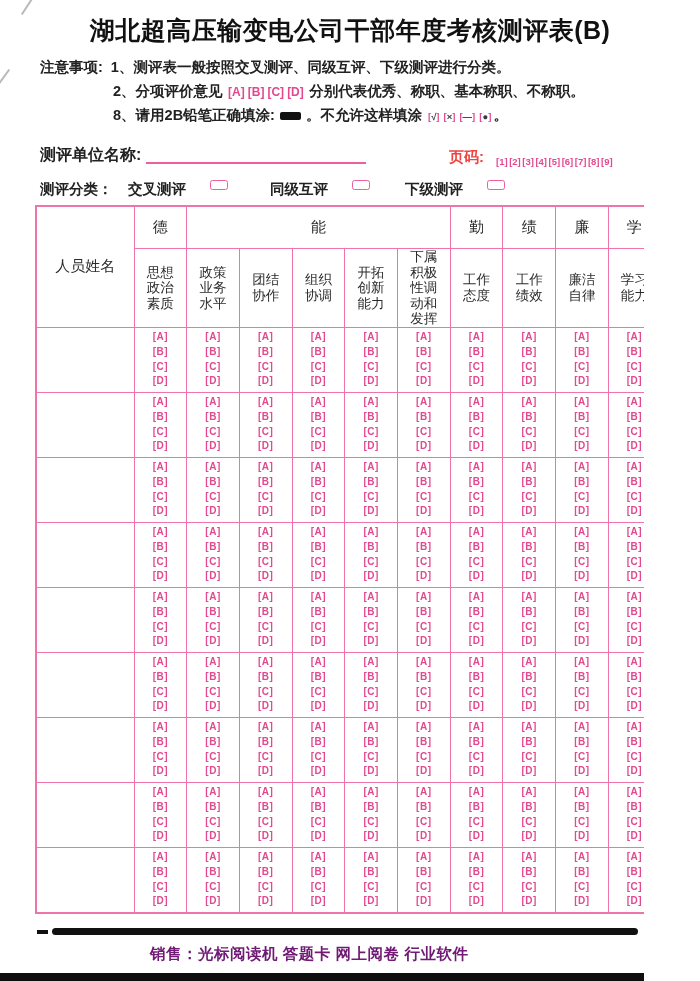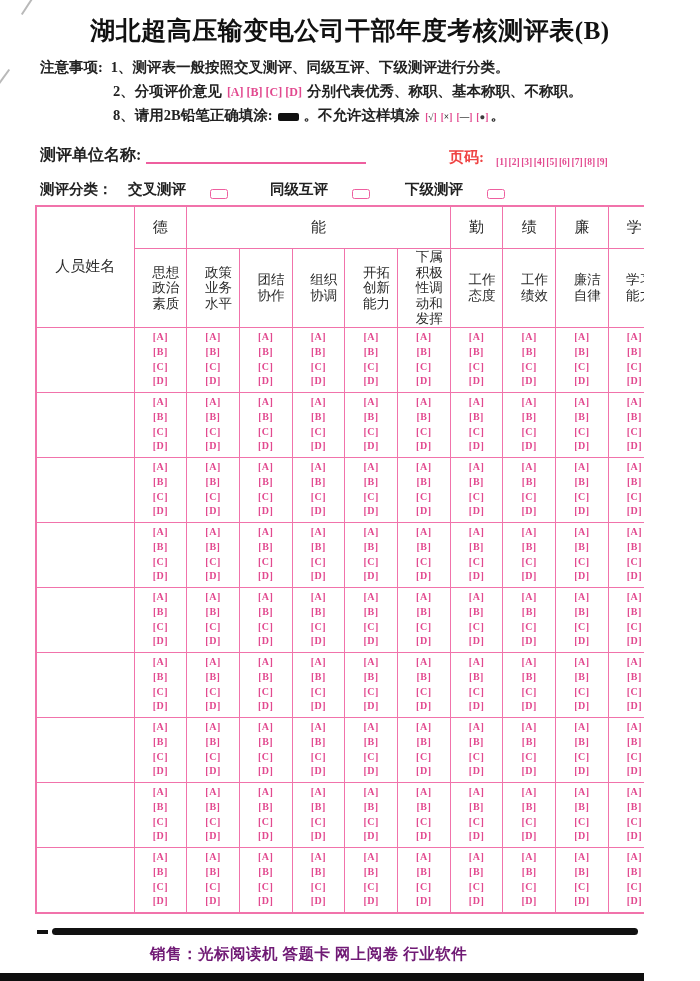--- a/index.html
+++ b/index.html
@@ -1,18 +1,18 @@
 <!DOCTYPE html>
 <html><head>
 <meta charset="utf-8">
 <style>
   html,body{margin:0;padding:0;background:#fff;}
   .page{
     position:relative; width:644px; height:981px; background:#ffffff;
-    overflow:hidden; font-family:Liberation Serif, serif; color:#1a1a1a;
+    overflow:hidden; font-family:Liberation Sans, sans-serif; color:#1a1a1a;
   }
   
   .diag{position:absolute;background:#b9b9b9;width:1.6px;}
   .diag1{left:26px;top:-3px;height:19px;transform:rotate(33deg);}
   .diag2{left:1px;top:67px;height:25px;transform:rotate(36deg);}
   .edge-line{position:absolute;}
   .edge-black-top{left:697px;top:8px;width:2.2px;height:299px;background:#111;}
   .edge-gray-mid{left:698px;top:307px;width:1.2px;height:483px;background:#a9a9a9;}
   .edge-black-bot{left:697px;top:790px;width:2.2px;height:184px;background:#111;}
   .reg-bar{position:absolute;left:695.5px;width:4.5px;background:#e6007e;}
@@ -38,34 +38,34 @@
   .wrong-tok::before{content:"[";color:#e2498f;font-weight:600;}
   .wrong-tok::after{content:"]";color:#e2498f;font-weight:600;}
   
   .unit-label{position:absolute;left:40px;top:145px;font-size:16px;font-weight:600;color:#222;}
   .unit-line{position:absolute;left:146px;top:145px;width:220px;height:17px;border-bottom:2px solid #ee5f9f;}
   .pageno-label{position:absolute;left:449px;top:148px;font-size:15px;font-weight:700;color:#ef4444;}
   .pageno-opts{position:absolute;left:496px;top:151px;white-space:nowrap;}
   .page-tok{font-size:9.5px;color:#e2498f;font-weight:600;margin-right:1.5px;}
   .cat-label{position:absolute;left:40px;top:180px;font-size:14.5px;font-weight:600;color:#222;text-align:right;}
   .cat-opts{position:absolute;left:0;top:180px;width:700px;height:22px;}
-  .cat-item{position:absolute;display:inline-flex;align-items:flex-end;gap:24px;font-size:14.5px;font-weight:600;color:#222;}
+  .cat-item{position:absolute;display:inline-flex;align-items:flex-start;gap:24px;font-size:14.5px;font-weight:600;color:#222;}
   .cat-item:nth-of-type(1){left:128px;}
   .cat-item:nth-of-type(2){left:270px;}
   .cat-item:nth-of-type(3){left:405px;}
   .cat-box{display:inline-block;width:16px;height:8px;border:1.7px solid #ee5f9f;border-radius:2.5px;background:#fff;}
   
   .table-wrap{position:absolute;left:35px;top:205px;}
   table{border-collapse:collapse;table-layout:fixed;width:625px;border:2px solid #f173ab;}
   col.c-name{width:98px;}
   col.c-std{width:52.7px;}
   th,td{border:1px solid #f173ab;padding:0;text-align:center;vertical-align:middle;}
   .group-row th{height:41px;font-size:15px;font-weight:normal;color:#2b2b2b;}
   .name-th{font-size:15px;font-weight:normal;color:#2b2b2b;}
-  .criteria-row th{height:77px;font-size:13.5px;line-height:15.5px;font-weight:normal;color:#2b2b2b;padding:0 7px;word-break:break-all;text-align:right;}
+  .criteria-row th{height:77px;font-size:13.5px;line-height:15.5px;font-weight:normal;color:#2b2b2b;padding:0 7px;word-break:break-all;}
   tbody td{height:64px;}
   .name-cell{background:#fff;}
   .rating-cell .bubble{font-size:10px;line-height:14.9px;color:#e2498f;font-weight:600;letter-spacing:0.5px;}
   
   .footer-bar{position:absolute;left:52px;top:928px;width:586px;height:7px;background:#111;border-radius:3.5px;}
   .footer-dash{position:absolute;top:929.5px;width:11px;height:4.5px;background:#111;}
   .footer-dash-l{left:37px;}
   .footer-dash-r{left:646px;}
   .sales{position:absolute;left:150px;top:944px;font-size:15.5px;font-weight:700;letter-spacing:0.5px;color:#701a75;}
 </style>

